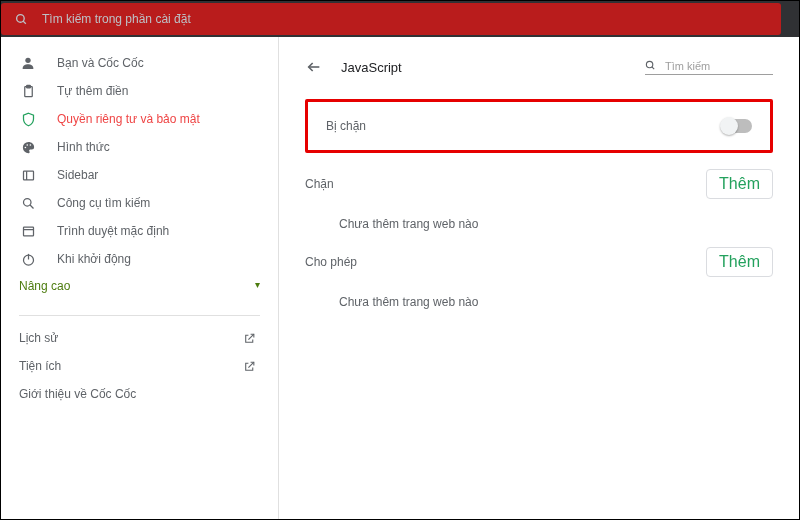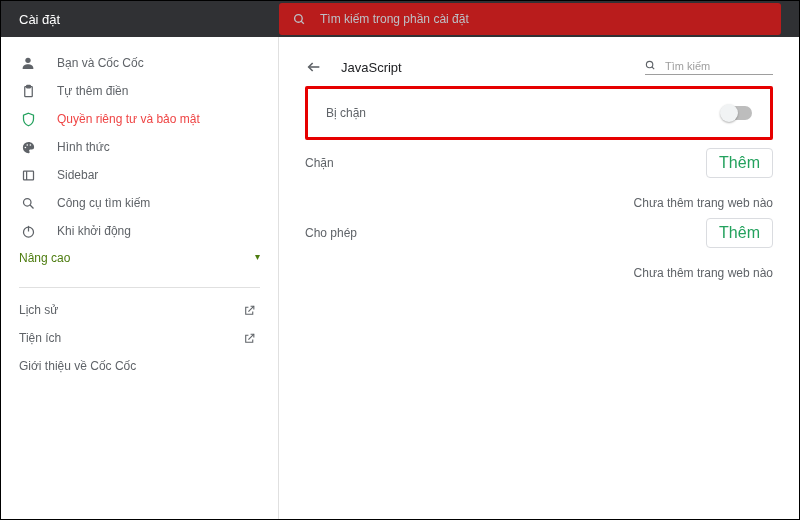--- a/index.html
+++ b/index.html
@@ -21,37 +21,36 @@
     .side-sep { height: 1px; background: #e0e0e0; margin: 8px 18px; }
     .side-adv { display: flex; align-items: flex-start; height: 28px; padding: 0 18px; color: #4d7c0f; cursor: pointer; }
     .side-adv .chev { margin-left: auto; font-size: 10px; }
     .main { flex: 1; padding: 18px 26px 0 26px; position: relative; }
     .main-top { display: flex; align-items: center; height: 24px; }
     .back { width: 18px; height: 18px; display: flex; align-items: center; justify-content: center; color: #5f6368; cursor: pointer; margin-right: 18px; }
     .page-title { font-size: 13px; color: #202124; font-weight: 500; flex: 1; }
     .search-field { display: flex; align-items: center; border-bottom: 1px solid #9e9e9e; width: 128px; padding-bottom: 2px; }
     .search-field .si2 { width: 14px; margin-right: 6px; color: #5f6368; font-size: 11px; }
     .search-field .sp { font-size: 11px; color: #9e9e9e; }
-    .highlight-box { margin-top: 7px; border: 3px solid #e60000; border-radius: 2px; height: 54px; display: flex; align-items: center; padding: 0 18px; justify-content: space-between; }
+    .highlight-box { margin-top: 20px; border: 3px solid #e60000; border-radius: 2px; height: 54px; display: flex; align-items: center; padding: 0 18px; justify-content: space-between; }
     .highlight-box .lbl { font-size: 12px; color: #5f6368; }
     .toggle { width: 30px; height: 14px; background: #bdbdbd; border-radius: 14px; position: relative; cursor: pointer; }
     .toggle .knob { position: absolute; left: -2px; top: -2px; width: 18px; height: 18px; background: #f1f3f4; border-radius: 50%; box-shadow: 0 1px 2px rgba(0,0,0,.3); }
-    .section { margin-top: 8px; text-align: right; }
+    .section { margin-top: 16px; }
     .section-head { display: flex; align-items: center; justify-content: space-between; }
     .section-title { font-size: 12px; color: #5f6368; }
     .add-btn { border: 1px solid #dadce0; border-radius: 4px; padding: 5px 12px; font-size: 16px; color: #23a15d; cursor: pointer; background: #fff; }
     .section-body { padding: 18px 0 0 34px; font-size: 12px; color: #5f6368; }
     svg { display: block; }
   </style>
 </head>
 <body>
 
 <div class="border-wrap">
   <div class="header">
-    <div class="header-title">Cài đặt</div>
     <div class="header-search">
       <span class="si">
         <svg width="13" height="13" viewBox="0 0 24 24" fill="none" stroke="currentColor" stroke-width="2.5">
             <circle cx="10" cy="10" r="7"></circle>
             <line x1="20" y1="20" x2="15" y2="15"></line>
           </svg>
       </span>
       <span class="ph">Tìm kiếm trong phần cài đặt</span>
     </div>
   </div>
@@ -109,20 +108,29 @@
             <svg width="15" height="15" viewBox="0 0 24 24" fill="none" stroke="currentColor" stroke-width="2">
               <circle cx="10" cy="10" r="6"></circle>
               <line x1="20" y1="20" x2="14.5" y2="14.5"></line>
             </svg>
           </span>
         <span class="label">Công cụ tìm kiếm</span>
       </div>
       <div class="side-item">
         <span class="icon">
             <svg width="15" height="15" viewBox="0 0 24 24" fill="none" stroke="currentColor" stroke-width="2">
+              <rect x="4" y="5" width="16" height="14" rx="1"></rect>
+              <line x1="4" y1="9" x2="20" y2="9"></line>
+            </svg>
+          </span>
+        <span class="label">Trình duyệt mặc định</span>
+      </div>
+      <div class="side-item">
+        <span class="icon">
+            <svg width="15" height="15" viewBox="0 0 24 24" fill="none" stroke="currentColor" stroke-width="2">
               <circle cx="12" cy="13" r="8"></circle>
               <line x1="12" y1="3" x2="12" y2="12"></line>
             </svg>
           </span>
         <span class="label">Khi khởi động</span>
       </div>
 
       <div class="side-adv" style="margin-top:6px;">
         <span>Nâng cao</span>
         <span class="chev">▾</span>

